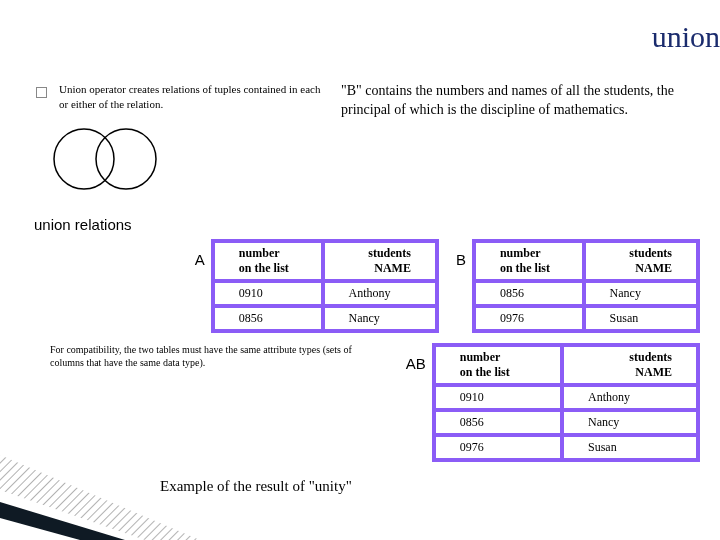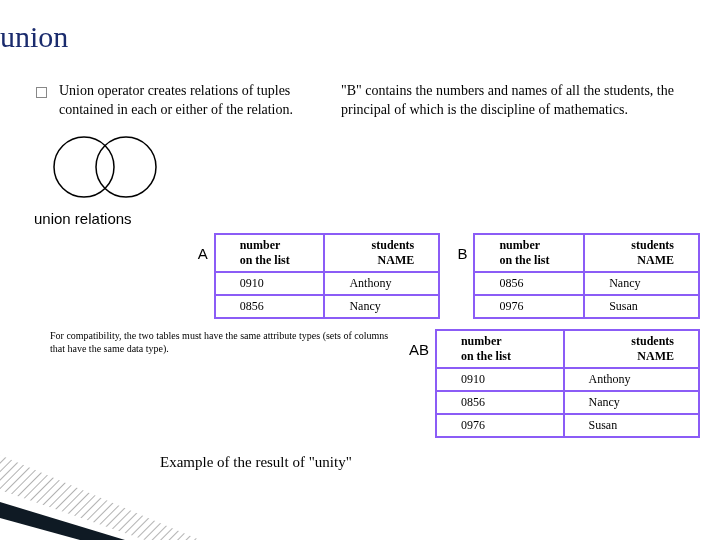--- a/index.html
+++ b/index.html
@@ -6,21 +6,21 @@
     margin: 0;
     padding: 0;
     width: 720px;
     height: 540px;
     font-family: "Times New Roman", serif;
     background: #fff;
     position: relative;
     overflow: hidden;
   }
   .title {
-    text-align: left;
+    text-align: right;
     font-size: 30px;
     color: #1a2b6d;
     margin-top: 20px;
     font-weight: normal;
   }
   .columns {
     display: flex;
     padding: 8px 30px 0 30px;
     gap: 16px;
   }
@@ -28,59 +28,59 @@
     width: 295px;
   }
   .right-col {
     flex: 1;
     font-size: 14px;
     line-height: 1.35;
   }
   .bullet-row {
     display: flex;
     gap: 12px;
-    font-size: 14px;
+    font-size: 11px;
     line-height: 1.35;
   }
   .bullet {
     width: 9px;
     height: 9px;
     border: 1px solid #888;
     margin-top: 5px;
     flex-shrink: 0;
     margin-left: 6px;
   }
   .venn {
     margin-top: 14px;
     margin-left: 14px;
   }
   .venn-caption {
     font-family: Arial, sans-serif;
     font-size: 15px;
-    margin-top: 6px;
+    margin-top: 20px;
     margin-left: 4px;
   }
   .tables-row {
     display: flex;
     padding: 6px 20px 0 30px;
     align-items: flex-start;
     gap: 6px;
   }
   .tbl-label {
     font-family: Arial, sans-serif;
     font-size: 15px;
     padding-top: 12px;
     white-space: nowrap;
   }
   table.data {
     border-collapse: collapse;
     font-size: 12px;
   }
   table.data th, table.data td {
-    border: 2px solid #8b5cf6;
+    border: 4px solid #8b5cf6;
     padding: 3px 24px;
     text-align: left;
     vertical-align: top;
   }
   table.data th {
     font-weight: bold;
   }
   .th-num { width: 78px; }
   .th-name { width: 86px; margin-top: 44px; }
   .compat-row {

